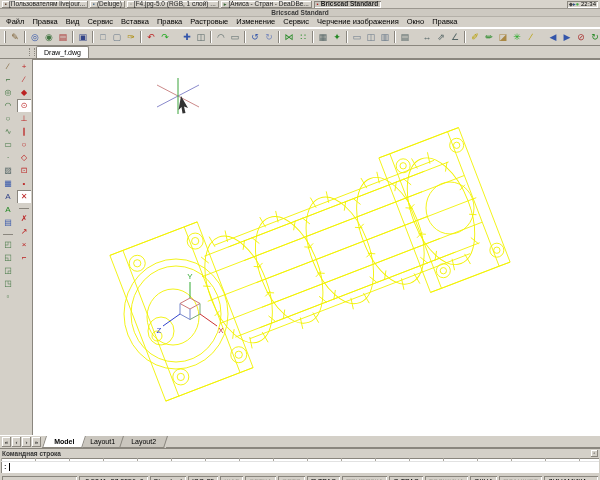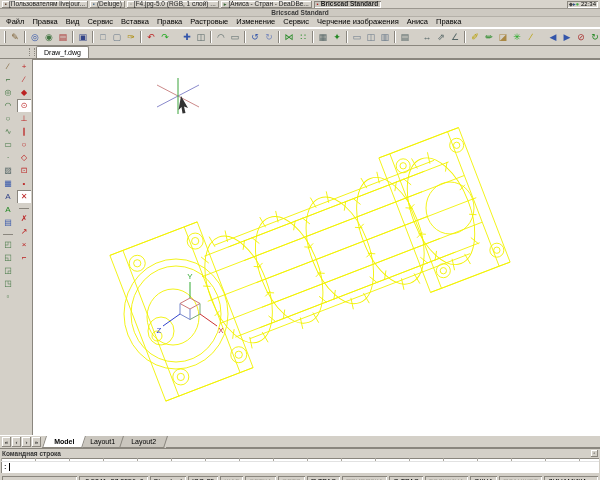--- a/index.html
+++ b/index.html
@@ -126,21 +126,21 @@
     <div class="menuitem">Файл</div>
     <div class="menuitem">Правка</div>
     <div class="menuitem">Вид</div>
     <div class="menuitem">Сервис</div>
     <div class="menuitem">Вставка</div>
     <div class="menuitem">Правка</div>
     <div class="menuitem">Растровые</div>
     <div class="menuitem">Изменение</div>
     <div class="menuitem">Сервис</div>
     <div class="menuitem">Черчение изображения</div>
-    <div class="menuitem">Аниса</div>
+    <div class="menuitem">Окно</div>
     <div class="menuitem">Правка</div>
   </div>
 
 <div id="toolbar">
   <div class="tgrip"></div>
 <span class="ticon" style="color: rgb(122, 92, 46);">✎</span>
     <span class="tsep"></span>
     <span class="ticon" style="color: rgb(51, 85, 170);">◎</span>
     <span class="ticon" style="color: rgb(68, 119, 68);">◉</span>
     <span class="ticon" style="color: rgb(170, 51, 51);">▤</span>

